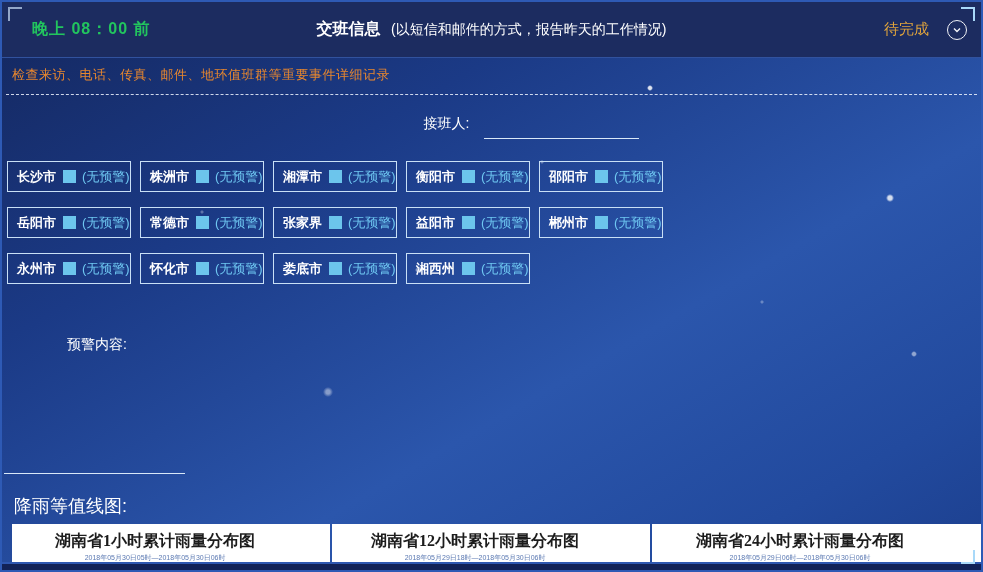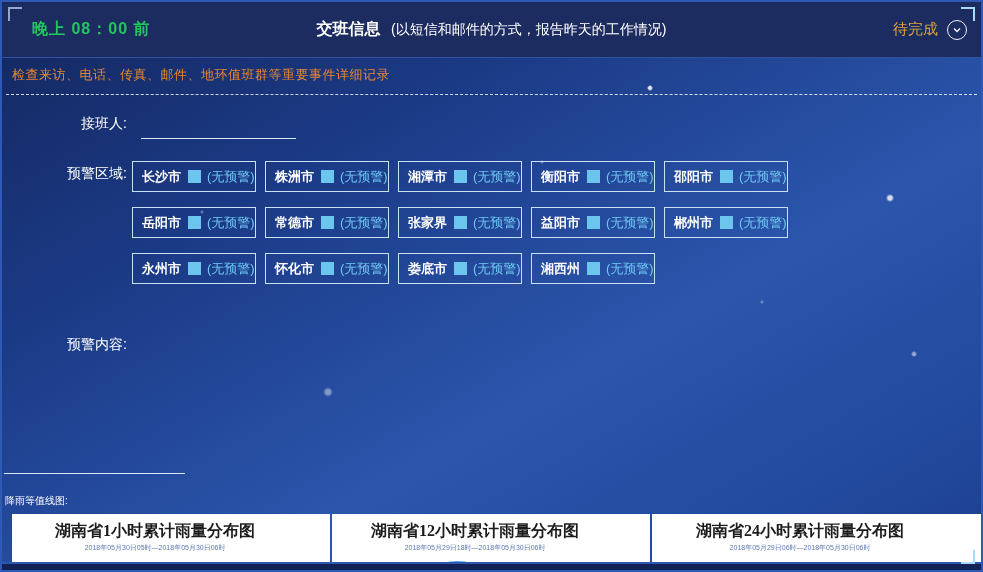--- a/index.html
+++ b/index.html
@@ -30,48 +30,48 @@
   
   .header {
     position:relative; height:56px; background:#1c2c60;
     border-bottom:1px solid #31529e;
     display:flex; align-items:center;
   }
   .deadline { position:absolute; left:22px; color:#22c55e; font-size:16px; font-weight:bold; letter-spacing:1px;margin-left:8px; }
   .title-wrap { position:absolute; left:0; right:0; text-align:center; color:#fff; }
   .title { font-size:16px; font-weight:bold; }
   .subtitle { font-size:14px; margin-left:6px;margin-top:13px; }
-  .status-wrap { position:absolute; right:14px; display:flex; align-items:center; gap:9px; cursor:pointer; }
+  .status-wrap { position:absolute; right:14px; display:flex; align-items:center; gap:18px; cursor:pointer; }
   .status { color:#e0a43c; font-size:15px; }
   .chev { width:20px; height:20px; border:1px solid #f2f4f8; border-radius:50%;
           display:flex; align-items:center; justify-content:center; }
   .chev svg { display:block; }
 
   
   .notice { padding:8px 10px 6px 10px; color:#e8872e; font-size:13px; letter-spacing:.5px; }
   .dashed { margin:4px 4px 0 4px; border-bottom:1px dashed rgba(240,246,255,.85); }
 
   
   .form-row { display:flex; align-items:flex-start; }
   .form-label { width:125px; text-align:right; color:#fff; font-size:14px; flex:0 0 125px; padding-top:4px; }
-  .row-receiver { margin-top:16px; }
+  .row-receiver { margin-top:16px;justify-content:center; }
   .receiver-input { width:155px; background:transparent; border:none; outline:none;
                     border-bottom:1px solid #d9e8f8; height:22px; margin-top:6px; margin-left:14px;
                     color:#fff; font-size:14px; }
   .row-area { margin-top:22px; }
   .city-grid { margin-left:5px; width:740px; display:flex; flex-wrap:wrap; column-gap:9px; row-gap:15px; }
   .city-box { width:124px; height:31px; border:1px solid #c9e0f6; display:flex; align-items:center;
               padding:0 9px; cursor:pointer; }
   .c-name { color:#fff; font-size:13px; font-weight:bold; white-space:nowrap; }
   .c-check { width:13px; height:13px; background:#6cc5ec; display:inline-block; margin:0 6px 0 7px; flex:0 0 13px; }
   .c-status { color:#6fc8f2; font-size:13px; white-space:nowrap; }
   .row-content { margin-top:48px;flex-direction:column; }
   .content-input { flex:1; margin-right:25px; margin-left:2px; background:transparent; border:none; outline:none;
                    border-bottom:1px solid #d9e8f8; height:22px; color:#fff; font-size:14px; }
-  .rain-label { margin-top:20px; padding-left:3px; color:#fff; font-size:10px; }
+  .rain-label { margin-top:20px; padding-left:12px; color:#fff; font-size:18px; }
 
   
   .maps { display:flex; gap:2px; margin:6px 0 0 10px; height:170px; }
   .map-panel { background:#ffffff; overflow:hidden; flex:0 0 auto; }
   .map-panel.w1 { width:318px; } .map-panel.w2 { width:318px; } .map-panel.w3 { width:329px; }
   .map-title { font-family:"Liberation Serif","DejaVu Serif",serif; font-weight:bold; color:#1c1c1c;
                font-size:16px; text-align:center; width:66%; margin:7px 0 1px 12%; white-space:nowrap; }
   .map-date { font-size:7px; color:#5b79b2; text-align:center; width:66%; margin-left:12%; white-space:nowrap; }
   .map-svg { display:block; margin-top:2px; }
 
@@ -105,21 +105,20 @@
 
   <div class="notice">检查来访、电话、传真、邮件、地环值班群等重要事件详细记录</div>
   <div class="dashed"></div>
 
   <div class="form-row row-receiver">
     <div class="form-label">接班人:</div>
     <input class="receiver-input" value="" style="">
   </div>
 
   <div class="form-row row-area">
-    <div class="form-label">预警区域:</div>
     <div class="city-grid">
         <div class="city-box">
           <span class="c-name">长沙市</span>
           <span class="c-check"></span>
           <span class="c-status">(无预警)</span>
         </div>
         <div class="city-box">
           <span class="c-name">株洲市</span>
           <span class="c-check"></span>
           <span class="c-status">(无预警)</span>

